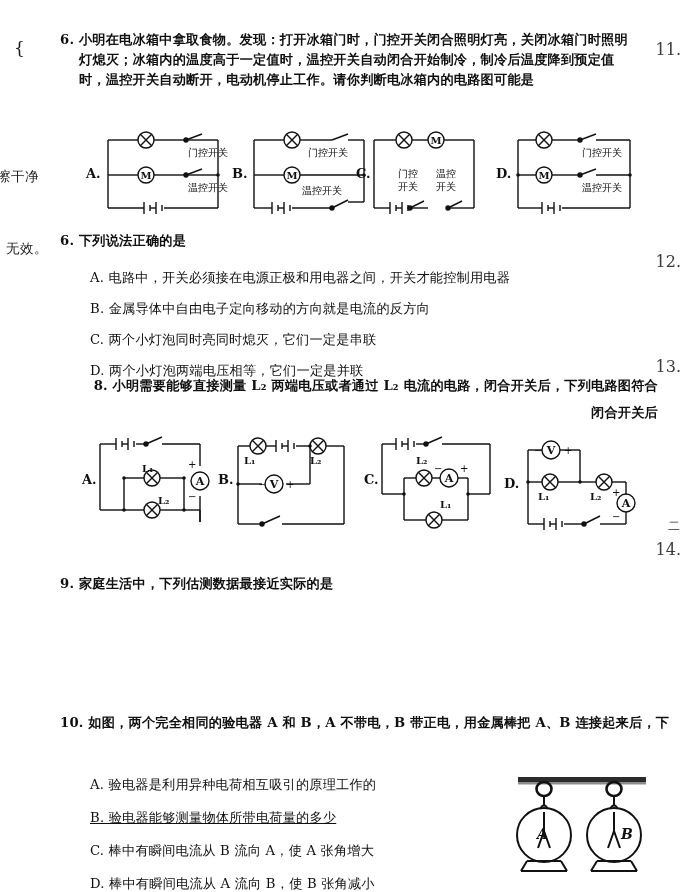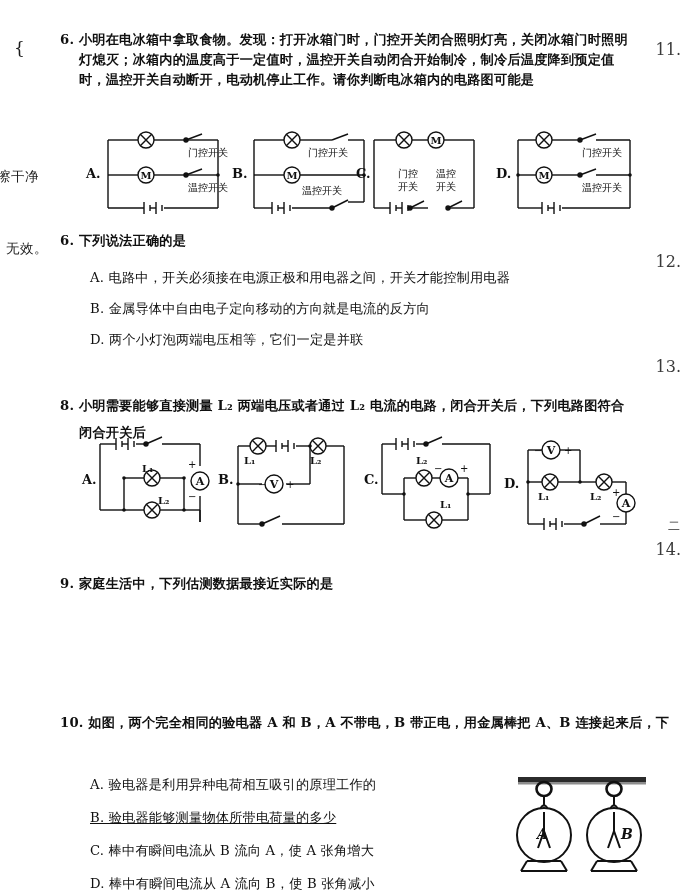--- a/index.html
+++ b/index.html
@@ -215,24 +215,25 @@
         </svg>
       </div>
     </div>
 
     <div class="q" style="top:231px;">
       <div class="q-line q-stem">6. 下列说法正确的是</div>
     </div>
     <div class="q" style="top:262px;">
       <div class="q-line indent2" style="line-height:31px;">A. 电路中，开关必须接在电源正极和用电器之间，开关才能控制用电器</div>
       <div class="q-line indent2" style="line-height:31px;">B. 金属导体中自由电子定向移动的方向就是电流的反方向</div>
+      <div class="q-line indent2" style="line-height:31px;">C. 两个小灯泡同时亮同时熄灭，它们一定是串联</div>
       <div class="q-line indent2" style="line-height:31px;">D. 两个小灯泡两端电压相等，它们一定是并联</div>
     </div>
 
-    <div class="q" style="top:392px;">
+    <div class="q" style="top:372px;text-align:right;">
       <div class="q-line q-stem" style="line-height:27px;">8. 小明需要能够直接测量 L₂ 两端电压或者通过 L₂ 电流的电路，闭合开关后，下列电路图符合</div>
       <div class="q-line q-stem indent1" style="line-height:27px;">闭合开关后</div>
     </div>
 
     <div class="figrow" style="top:432px;height:106px;">
 
       <div class="fig" style="left:22px;">
         <div class="optlab" style="left:0px;top:40px;">A.</div>
         <svg width="140" height="106" viewBox="0 0 140 106">
           <g fill="none" stroke="#111" stroke-width="1.4">

